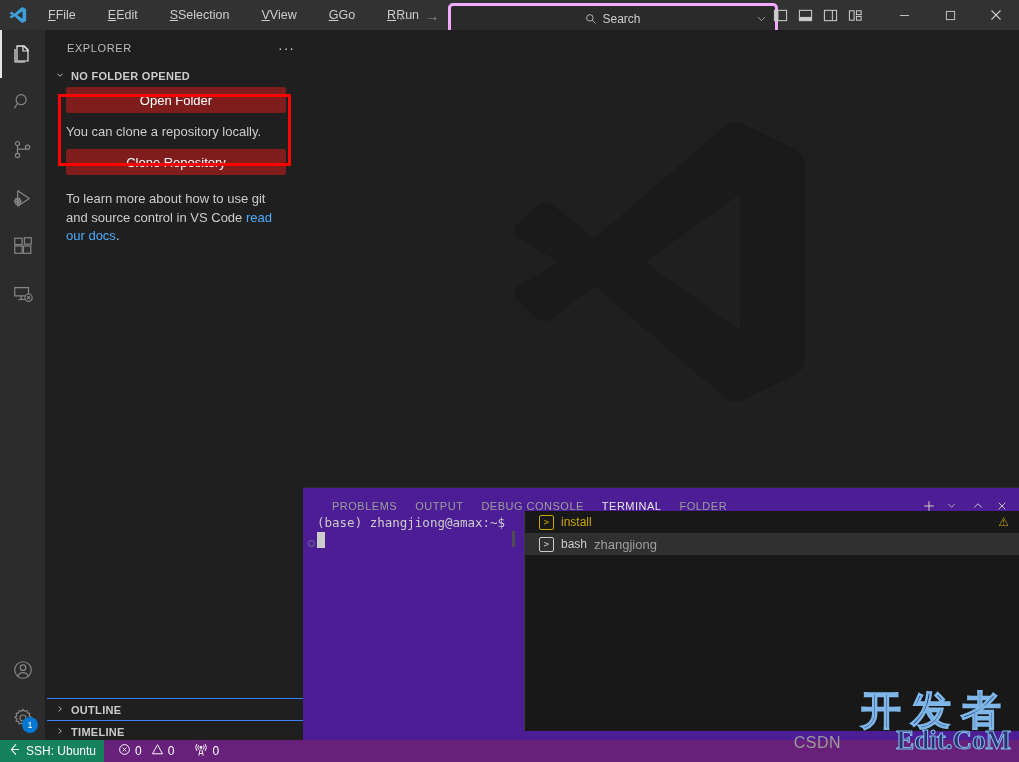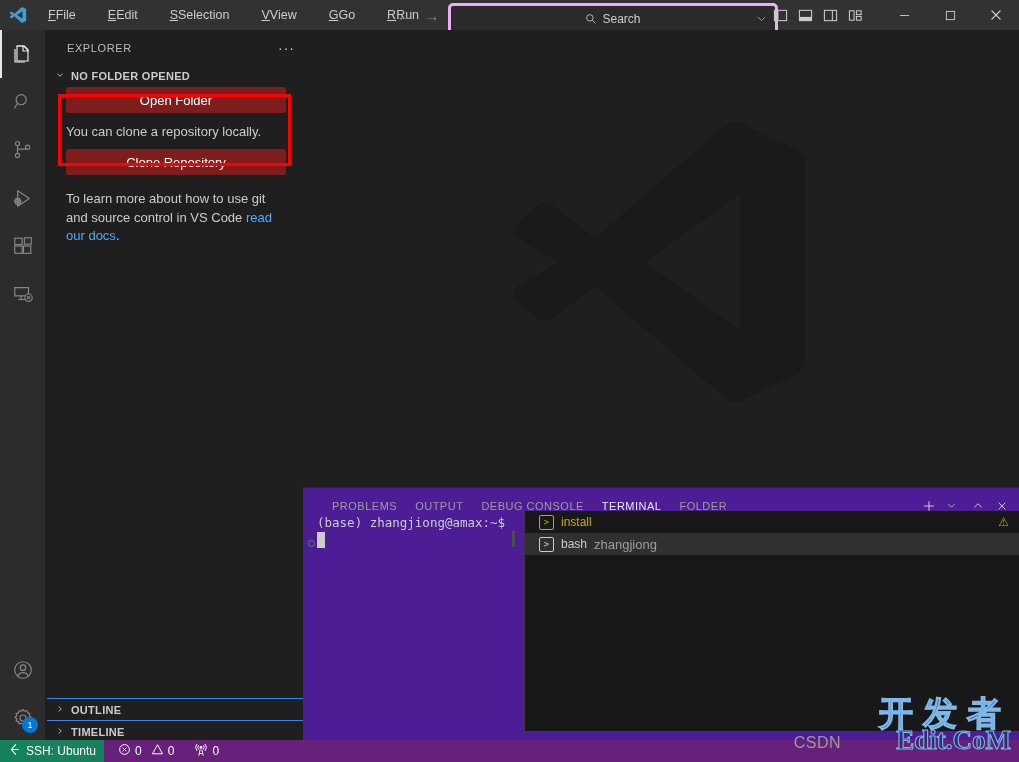--- a/index.html
+++ b/index.html
@@ -185,21 +185,21 @@
   .sb-cell {
     height: 22px; display: flex; align-items: center; gap: 4px; padding: 0 6px; cursor: pointer;
   }
 
   
   .wm {
     position: absolute; right: 8px; bottom: 8px; z-index: 40;
     text-align: right; pointer-events: none; user-select: none;
   }
   .wm-cn {
-    font-size: 34px; color: #1f2f6e; letter-spacing: 10px;
+    font-size: 40px; color: #1f2f6e; letter-spacing: 10px;
     -webkit-text-stroke: 1.2px #7fb7e8; font-family: "DejaVu Sans", sans-serif;
     line-height: 1; font-weight: bold;
   }
   .wm-en {
     font-size: 27px; color: #2a2f6e; -webkit-text-stroke: 1.1px #7fb7e8;
     font-family: "Liberation Serif", serif; font-weight: bold; line-height: 1;
     margin-top: -3px;
   }
   .wm-csdn {
     position: absolute; right: 178px; bottom: 10px; font-size: 16px; color: #9b9b9b;

